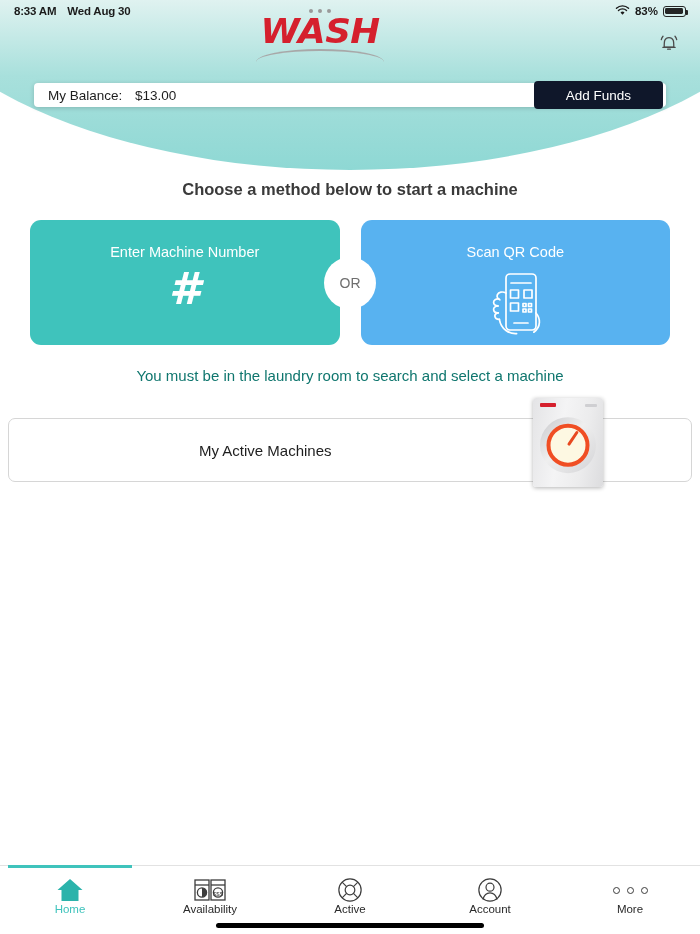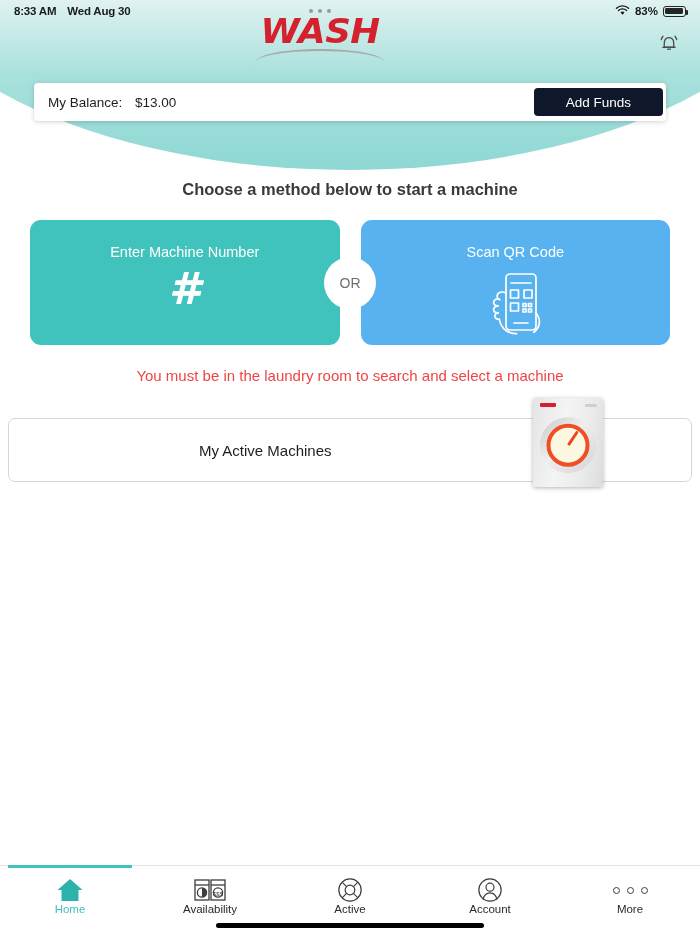--- a/index.html
+++ b/index.html
@@ -43,21 +43,21 @@
     color:#d5202d; letter-spacing:-0.5px; line-height:1;
     font-family:"DejaVu Sans", sans-serif; transform:scaleX(1.08); }
   .logo-arc { width:128px; height:13px; margin-top:1px;
     border-top:2px solid #a8a8a8; border-radius:50%/100% 100% 0 0; }
 
   .bell { position:absolute; top:28px; right:16px; z-index:30;
     width:30px; height:30px; display:flex; align-items:center; justify-content:center; }
 
   
   .balance {
-    position:absolute; top:83px; left:34px; width:632px; height:38px;
+    position:absolute; top:83px; left:34px; width:632px; height:24px;
     background:#fff; border-radius:4px; z-index:25;
     box-shadow:0 1px 5px rgba(0,0,0,.18);
     display:flex; align-items:center; justify-content:space-between;
     padding-left:14px; padding-right:3px;
   }
   .balance-label { font-size:13.5px; color:#1e1e1e; }
   .balance-label b { font-weight:normal; margin-left:9px; }
   .add-funds { background:#0f172a; color:#fff; border:none; border-radius:4px;
     font-size:13.5px; height:28px; padding:0 32px; cursor:pointer;
     font-family:"Liberation Sans", sans-serif; }
@@ -75,21 +75,21 @@
   .card-enter { background:#3fc3bc; }
   .card-scan  { background:#58b2f0; }
   .card-title { color:#fff; font-size:14.5px; }
   .hash { color:#fff; font-size:45px; font-weight:bold; font-style:italic;
     line-height:1; margin-top:6px; font-family:"DejaVu Sans", sans-serif; }
   .or-badge { position:absolute; left:50%; top:50%;
     transform:translate(-50%,-50%); width:52px; height:52px; border-radius:50%;
     background:#fff; display:flex; align-items:center; justify-content:center;
     font-size:14px; color:#6e6e6e; z-index:5; }
 
-  .note { text-align:center; font-size:15px; color:#ef4444; margin-top:22px; }
+  .note { text-align:center; font-size:15px; color:#0f766e; margin-top:22px; }
 
   
   .active-wrap { position:relative; margin-top:34px; padding:0 8px; }
   .active-row { height:64px; border:1px solid #d6d6d6; border-radius:7px;
     background:#fff; display:flex; align-items:center; cursor:pointer; }
   .active-label { font-size:15px; color:#1e1e1e; margin-left:190px; }
   .washer { position:absolute; right:97px; top:-20px; width:70px; height:89px;
     border-radius:3px;
     background:linear-gradient(100deg,#e4e4e6 0%,#f4f4f5 40%,#ececed 70%,#dcdcde 100%);
     box-shadow:0 1px 4px rgba(0,0,0,.3); }

